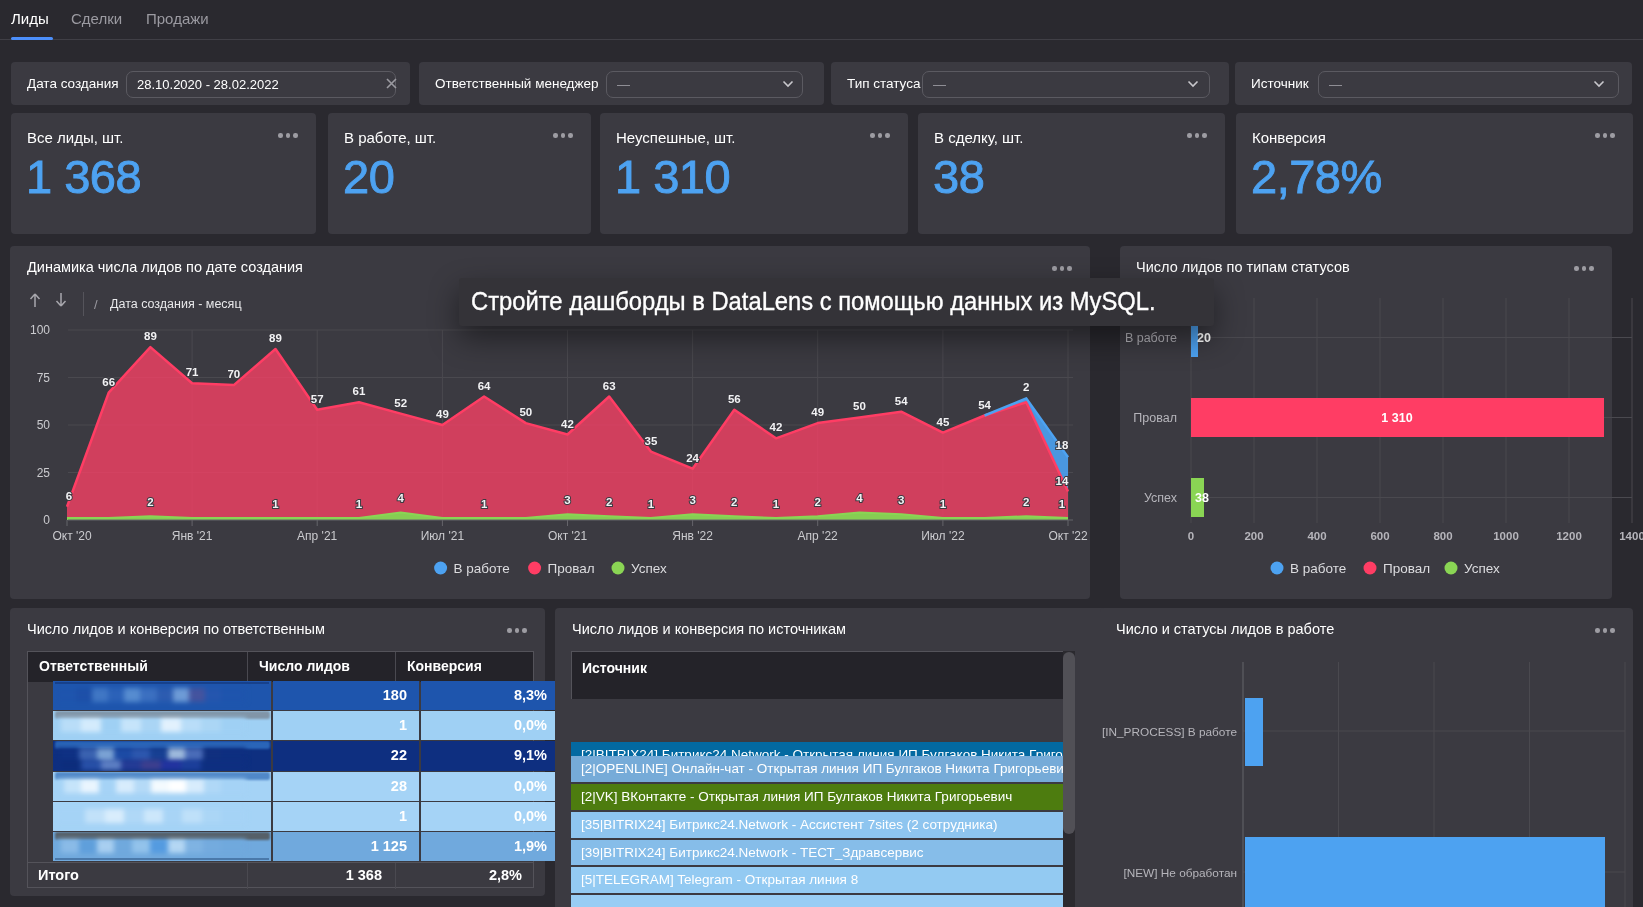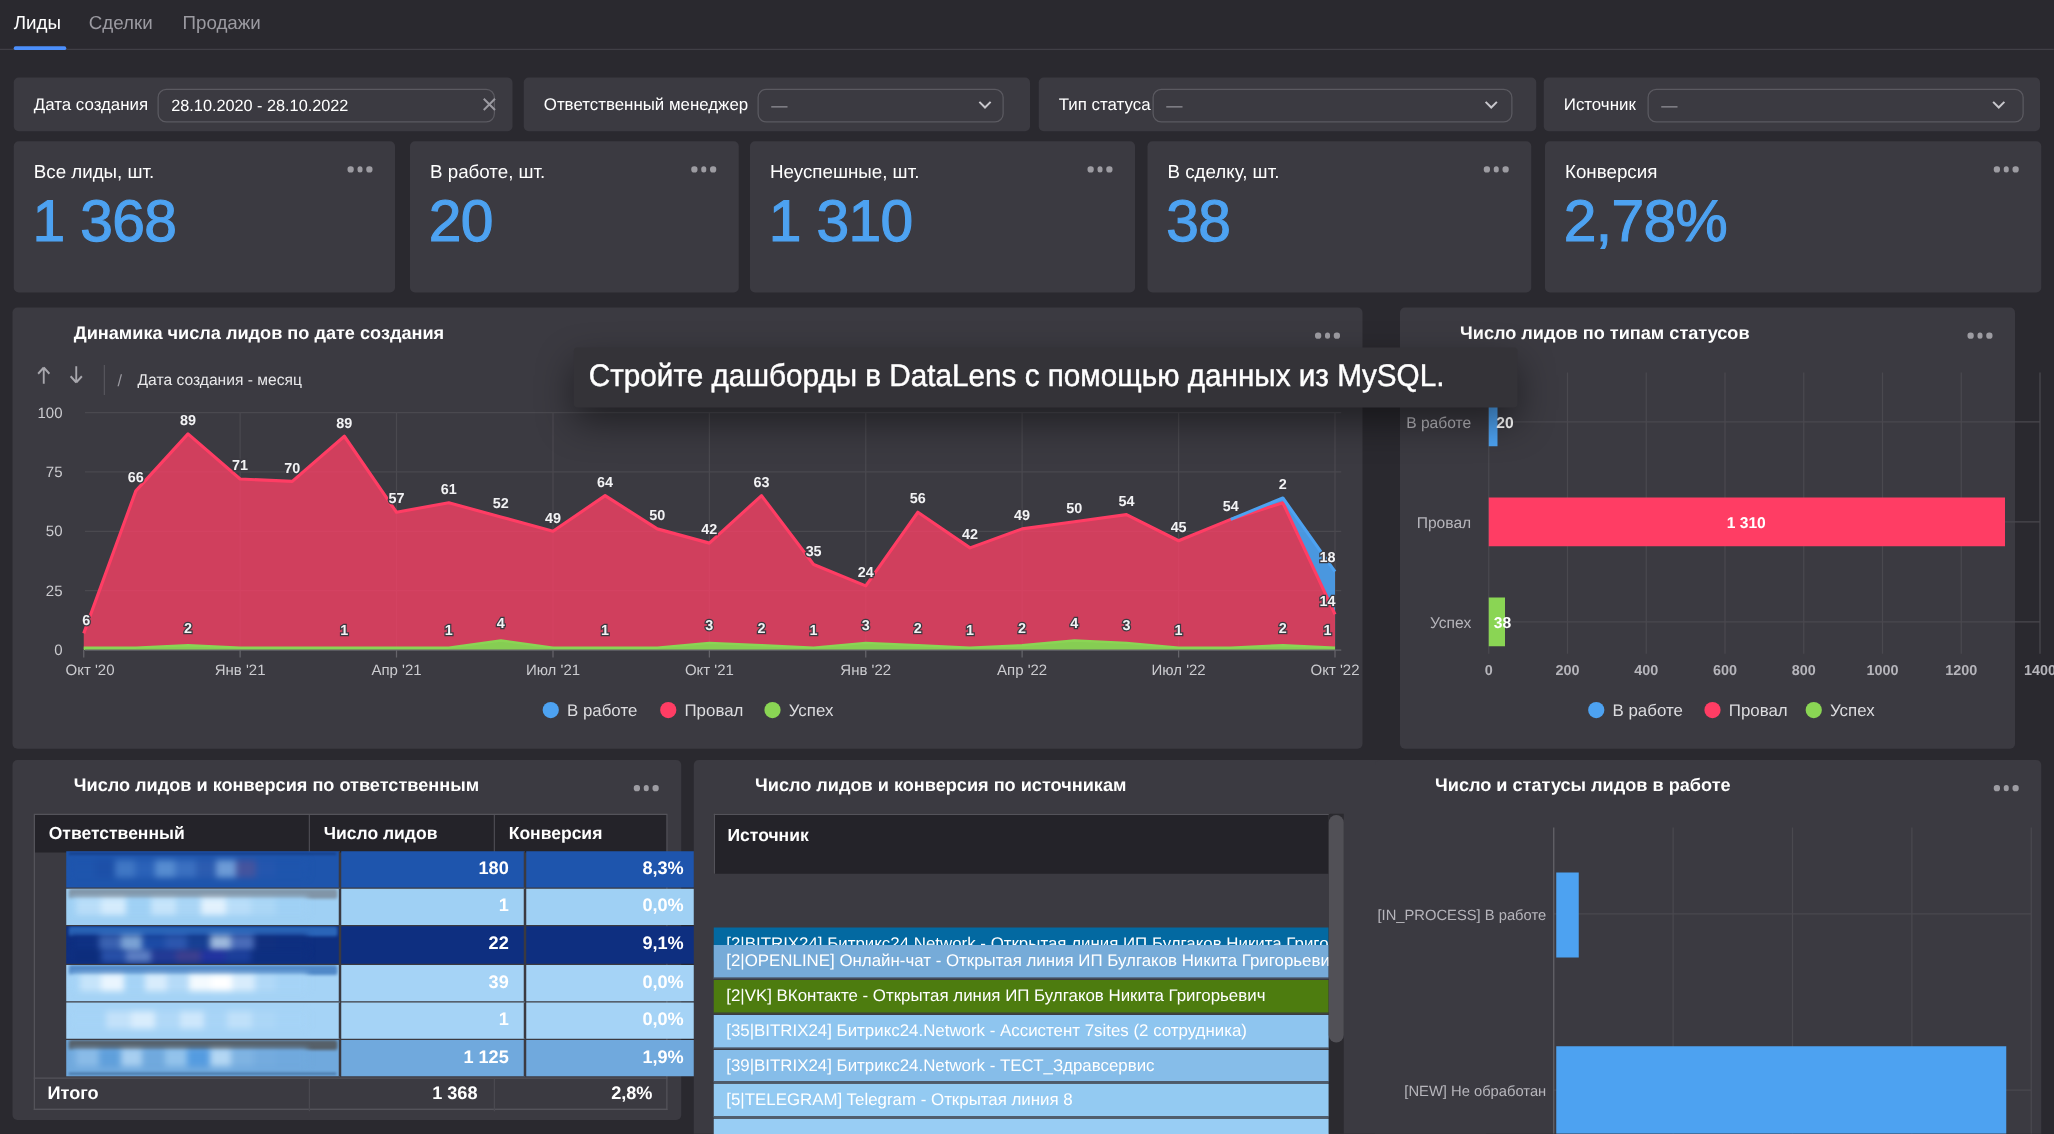--- a/index.html
+++ b/index.html
@@ -1,18 +1,18 @@
 <!DOCTYPE html>
 <html><head><meta charset="utf-8">
 <style>
 * { margin:0; padding:0; box-sizing:border-box; }
 html,body { width:1643px; height:907px; background:#2a292f; font-family:"Liberation Sans",sans-serif; overflow:hidden; }
 .abs { position:absolute; }
 .card { position:absolute; background:#3b3a41; border-radius:4px; }
-.ctitle { position:absolute; left:17px; top:13px; font-size:14.5px; color:#fff; font-weight:700; white-space:nowrap;margin-left:32px; }
+.ctitle { position:absolute; left:17px; top:13px; font-size:14.5px; color:#fff; font-weight:400; white-space:nowrap; }
 .dots { position:absolute; top:20px; right:16px; width:22px; height:5px; display:flex; gap:3px; }
 .dots i { width:4.5px; height:4.5px; border-radius:50%; background:#9d9ca2; }
 .kpit { position:absolute; left:16px; top:16px; font-size:15px; color:#fff; }
 .kpiv { position:absolute; left:15px; top:36px; font-size:47px; font-weight:400; color:#4da2f1; -webkit-text-stroke:0.9px #4da2f1; letter-spacing:-0.5px; }
 .flabel { position:absolute; top:14px; font-size:13.5px; color:#fff; white-space:nowrap; }
 .finput { position:absolute; top:9px; height:27px; border:1px solid #5b5a61; border-radius:7px; font-size:13px; color:#fff; line-height:25px; padding-left:10px; }
 .dash { color:#9b9aa1; }
 .xicon { position:absolute; top:7px; }
 text { font-family:"Liberation Sans",sans-serif; }
 .axl { font-size:12px; fill:#cbcbcf; }
@@ -34,21 +34,21 @@
 <body>
 
 <div class="abs" style="left:11px;top:10px;font-size:15px;color:#fff">Лиды</div>
 <div class="abs" style="left:71px;top:10px;font-size:15px;color:#9b9aa1">Сделки</div>
 <div class="abs" style="left:146px;top:10px;font-size:15px;color:#9b9aa1">Продажи</div>
 <div class="abs" style="left:0;top:39px;width:1643px;height:1px;background:#403f46"></div>
 <div class="abs" style="left:11px;top:37px;width:42px;height:3px;background:#4c8ffb;border-radius:2px"></div>
 
 <div class="card" style="left:11px;top:62px;width:399px;height:43px">
   <div class="flabel" style="left:16px">Дата создания</div>
-  <div class="finput" style="left:115px;width:270px">28.10.2020 - 28.10.2022</div>
+  <div class="finput" style="left:115px;width:270px">28.10.2020 - 28.02.2022</div>
   <svg class="xicon" style="left:374px;top:15px;position:absolute" width="13" height="13" viewBox="0 0 13 13">
       <path d="M2 2 L11 11 M11 2 L2 11" stroke="#9b9aa1" stroke-width="1.6"></path>
     </svg>
 </div>
 <div class="card" style="left:419px;top:62px;width:405px;height:43px">
   <div class="flabel" style="left:16px">Ответственный менеджер</div>
   <div class="finput dash" style="left:187px;width:197px">—</div>
   <svg class="abs" style="left:363px;top:18px" width="12" height="8" viewBox="0 0 12 8">
       <path d="M1.5 1.5 L6 6 L10.5 1.5" fill="none" stroke="#c8c7cc" stroke-width="1.6"></path>
     </svg>
@@ -309,21 +309,21 @@
         <div class="mos2" style="background:linear-gradient(90deg,#0e2f80 0px 5px,#0d2d7c 5px 25px,#2850a8 25px 45px,#5d7fc4 45px 65px,#243b96 65px 85px,#3d3f8f 85px 105px,#2233a0 105px 125px,#1c3f9b 125px 145px,#0e2f80 145px 165px,#0e2f80 165px)"></div>
       </div>
 <div class="t1c2" style="background:#0e2f80">22</div>
 <div class="t1c3" style="background:#0e2f80">9,1%</div>
 </div>
 <div class="t1r" style="top:163.6px;height:30.2px">
 <div class="t1c1" style="background:#a5d3f6">
         <div class="band" style="background:#5088c8"></div>
         <div class="mosaic" style="background:linear-gradient(90deg,#a5d3f6 0px 8px,#c6e4fa 8px 25px,#eaf5fe 25px 43px,#a5d3f6 43px 60px,#d8ecfc 60px 78px,#b5daf7 78px 95px,#f4fafe 95px 113px,#ffffff 113px 130px,#d8ecfc 130px 148px,#b0d8f7 148px 165px,#a5d3f6 165px)"></div>
       </div>
-<div class="t1c2" style="background:#a5d3f6">39</div>
+<div class="t1c2" style="background:#a5d3f6">28</div>
 <div class="t1c3" style="background:#a5d3f6">0,0%</div>
 </div>
 <div class="t1r" style="top:193.8px;height:30.2px">
 <div class="t1c1" style="background:#a5d3f6">
         <div class="mosaic" style="background:linear-gradient(90deg,#a5d3f6 0px 10px,#a5d3f6 10px 29px,#c2e1f9 29px 49px,#d9edfc 49px 68px,#b0d8f7 68px 88px,#cde7fb 88px 107px,#a8d4f6 107px 126px,#bfe0f9 126px 146px,#abd6f6 146px 165px,#a5d3f6 165px)"></div>
       </div>
 <div class="t1c2" style="background:#a5d3f6">1</div>
 <div class="t1c3" style="background:#a5d3f6">0,0%</div>
 </div>
 <div class="t1r" style="top:224.0px;height:30.2px">

